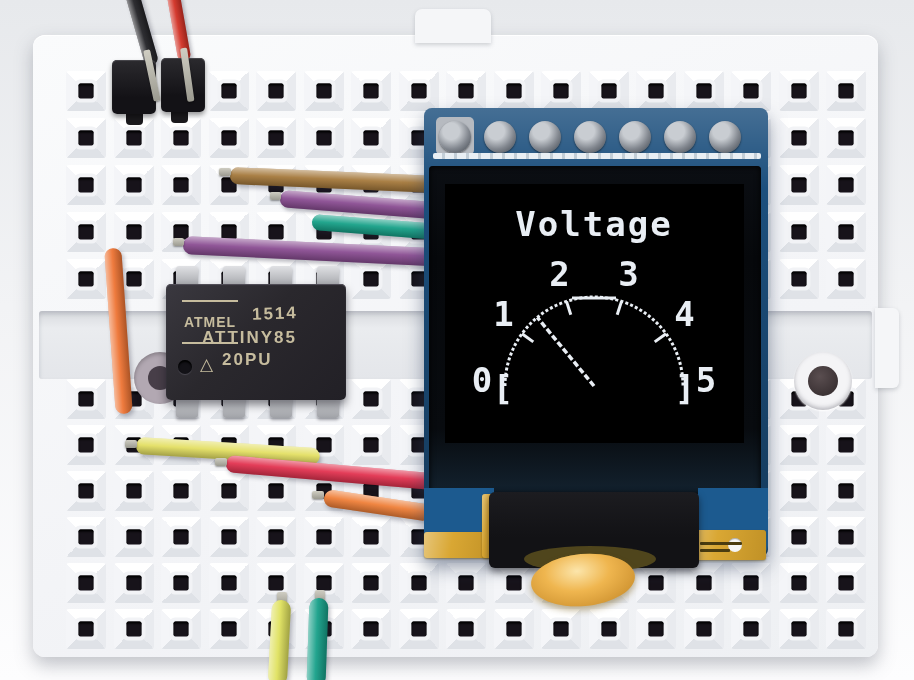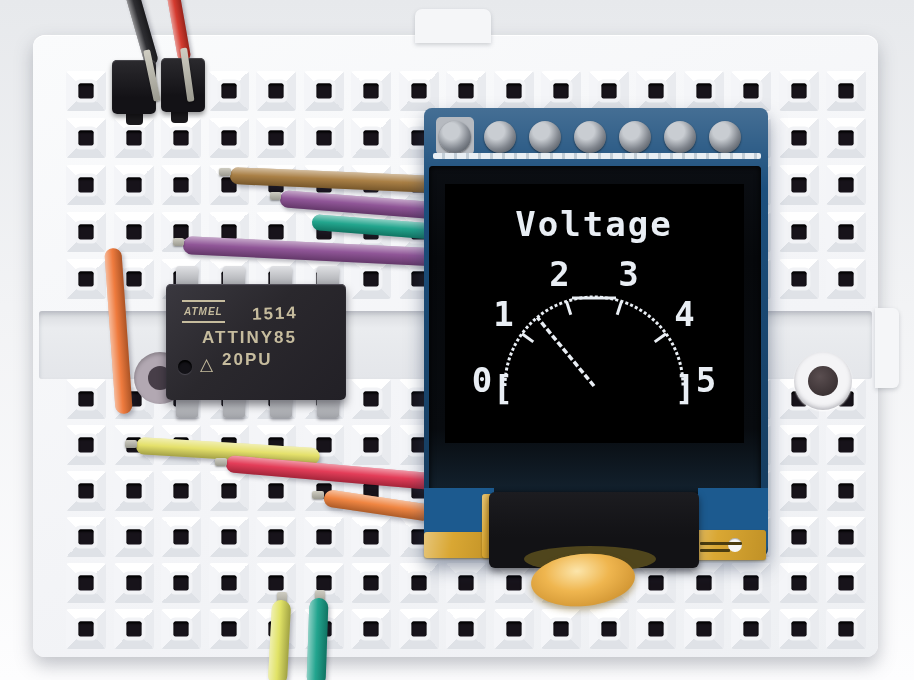--- a/index.html
+++ b/index.html
@@ -36,22 +36,22 @@
   
   .hsock{width:44px;height:54px;background:linear-gradient(#2b2a2e,#131216 70%);border-radius:5px;
     box-shadow:0 3px 5px rgba(0,0,0,.4), inset 0 1px 1px #4a494e;}
   .hnub{width:17px;height:15px;background:#1a191c;border-radius:0 0 4px 4px;}
   
   .chip{left:166px;top:284px;width:180px;height:116px;border-radius:5px;
     background:linear-gradient(135deg,#3a383f,#2a282d 45%,#222026);
     box-shadow:0 5px 9px rgba(20,20,30,.5), inset 0 1px 1px #55525b;color:#c6bc9e;}
   .chip-pin{width:22px;height:22px;background:linear-gradient(#e0e1e4,#9fa1a6);border-radius:3px;
     box-shadow:0 2px 3px rgba(60,60,70,.45);}
-  .chip-brand{left:16px;top:16px;font-style:italic;font-weight:bold;font-size:10px;letter-spacing:1px;
-    border-top:2px solid #c6bc9e;border-bottom:2px solid #c6bc9e;padding:4px 2px;}
+  .chip-brand{left:16px;top:16px;font-weight:bold;font-size:14px;letter-spacing:1px;
+    border-top:2px solid #c6bc9e;border-bottom:2px solid #c6bc9e;padding:12px 2px;}
   .chip-date{left:86px;top:20px;font-size:17px;font-weight:bold;letter-spacing:2px;transform:rotate(-2deg);}
   .chip-part{left:36px;top:44px;font-size:17px;font-weight:bold;letter-spacing:2px;}
   .chip-pkg{left:56px;top:66px;font-size:17px;font-weight:bold;letter-spacing:2px;}
   .pin1dot{left:12px;top:76px;width:14px;height:14px;border-radius:50%;background:#131217;
     box-shadow:inset 0 2px 2px #000, 0 1px 1px #4a4850;}
   .chip-tri{left:34px;top:70px;font-size:17px;color:#c6bc9e;}
   
   .oled-pcb{left:424px;top:108px;width:344px;height:449px;border-radius:8px;
     box-shadow:0 10px 18px rgba(40,55,85,.5);}
   .oled-pcb::before{content:'';position:absolute;inset:0;border-radius:inherit;

